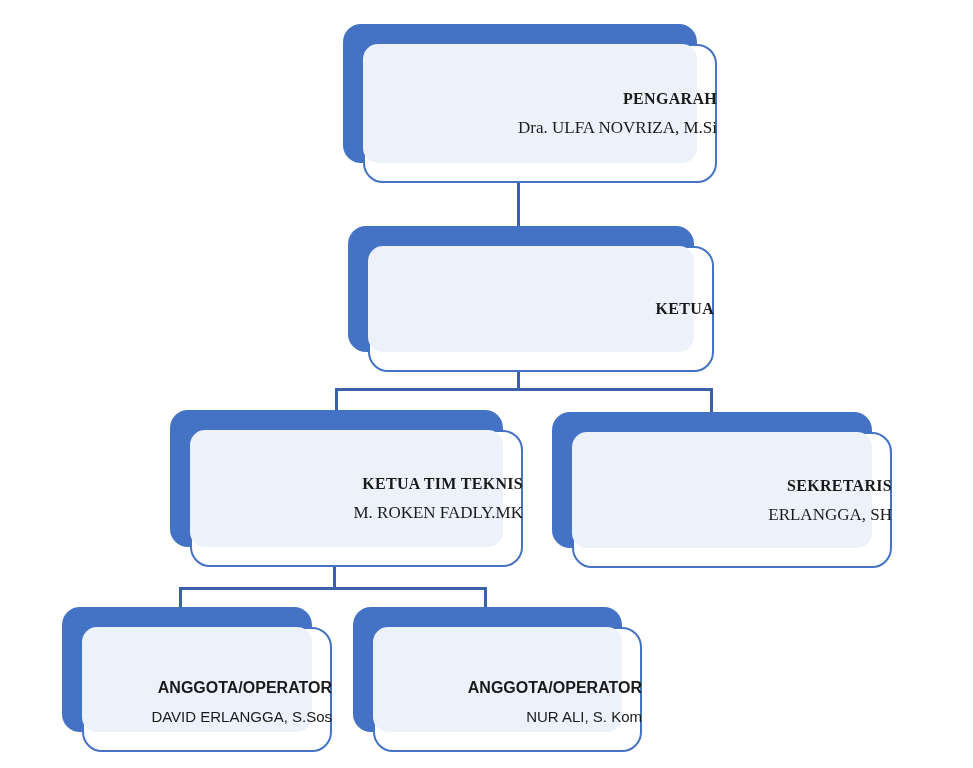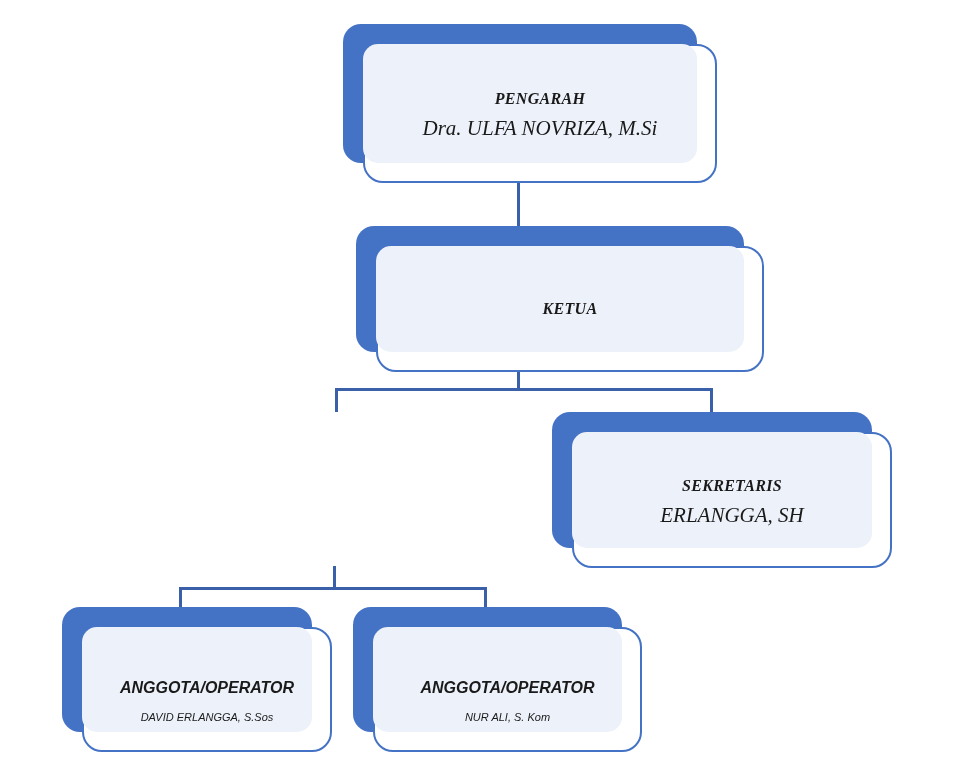--- a/index.html
+++ b/index.html
@@ -31,32 +31,31 @@
     box-sizing: border-box;
   }
   .node .body {
     position: absolute; left: 20px; top: 20px; right: 20px; bottom: 20px;
     background: var(--fill, #EDF1F9);
     border-radius: 15px;
   }
   .node .text {
     position: absolute; left: 20px; top: 20px; right: 0; bottom: 0;
     display: flex; flex-direction: column;
-    align-items: center; justify-content: center;
+    align-items: flex-end; justify-content: center;
     gap: 7px; text-align: center;
     color: var(--text, #1A1A1A);
     white-space: nowrap;
-    font-style: italic;
   }
   .node.serif .text { font-family: "Liberation Serif", serif; }
   .node.serif .title { font-size: 16px; font-weight: bold; letter-spacing: 0.3px; line-height: 22px; }
-  .node.serif .name  { font-size: 21px; line-height: 22px; }
+  .node.serif .name  { font-size: 17px; line-height: 22px; }
   .node.sans  .text { font-family: "Liberation Sans", sans-serif; }
   .node.sans  .title { font-size: 16px; font-weight: bold; line-height: 22px; margin-top: 25px; }
-  .node.sans  .name  { font-size: 11px; line-height: 22px; }
+  .node.sans  .name  { font-size: 15px; line-height: 22px; }
 
   
   .conn { position: absolute; background: var(--connector, #3A60AA); }
   .conn.v { width: 3px; }
   .conn.h { height: 3px; }
 </style>
 </head>
 <body>
 
 <div id="canvas">
@@ -76,29 +75,38 @@
   <div class="node serif" style="left:343px; top:24px; width:374px; height:159px;">
     <div class="shadow"></div>
     <div class="outline"></div>
     <div class="body"></div>
     <div class="text">
       <div class="title">PENGARAH</div>
       <div class="name">Dra. ULFA NOVRIZA, M.Si</div>
     </div>
   </div>
 
-  <div class="node serif" style="left:356px; top:226px; width:408px; height:146px;">
+  <div class="node serif" style="left:348px; top:226px; width:366px; height:146px;">
     <div class="shadow"></div>
     <div class="outline"></div>
     <div class="body"></div>
     <div class="text">
       <div class="title">KETUA</div>
     </div>
   </div>
 
+  <div class="node serif" style="left:170px; top:410px; width:353px; height:157px;">
+    <div class="shadow"></div>
+    <div class="outline"></div>
+    <div class="body"></div>
+    <div class="text">
+      <div class="title">KETUA TIM TEKNIS</div>
+      <div class="name">M. ROKEN FADLY.MK</div>
+    </div>
+  </div>
 
   <div class="node serif" style="left:552px; top:412px; width:340px; height:156px;border-radius:14px;">
     <div class="shadow"></div>
     <div class="outline"></div>
     <div class="body"></div>
     <div class="text">
       <div class="title">SEKRETARIS</div>
       <div class="name">ERLANGGA, SH</div>
     </div>
   </div>

